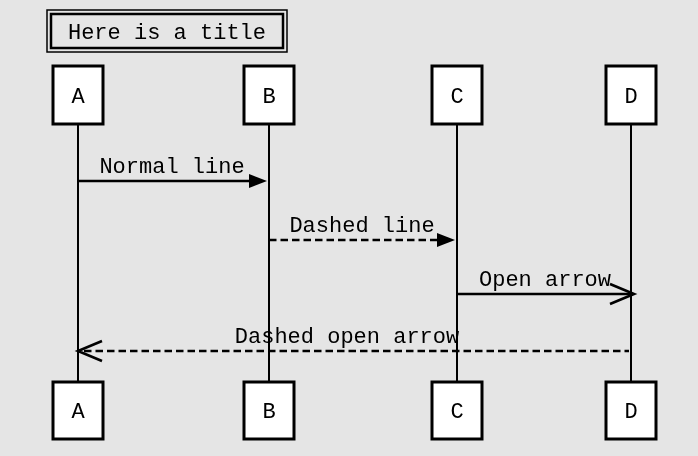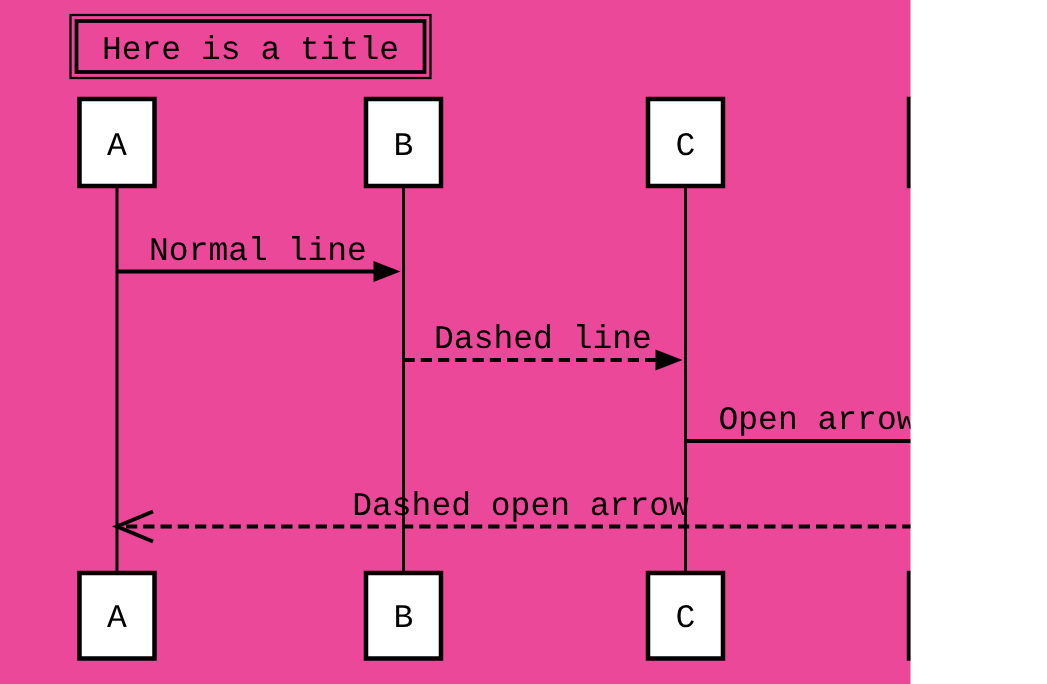--- a/index.html
+++ b/index.html
@@ -2,23 +2,23 @@
 <html><head>
 <meta charset="utf-8">
 <style>
   html, body {
     margin: 0;
     padding: 0;
     background: #ffffff;
   }
   .stage {
     position: relative;
-    width: 607px;
+    width: 698px;
     height: 456px;
-    background: #ec4899;
+    background: #e5e5e5;
     overflow: hidden;
   }
   svg { display: block; }
   svg text {
     font-family: "Liberation Mono", "DejaVu Sans Mono", monospace;
     font-size: 22px;
     fill: #000000;
   }
   .frame-thin  { fill: none; stroke: #000000; stroke-width: 1.5; }
   .frame-mid   { fill: none; stroke: #000000; stroke-width: 2.5; }

